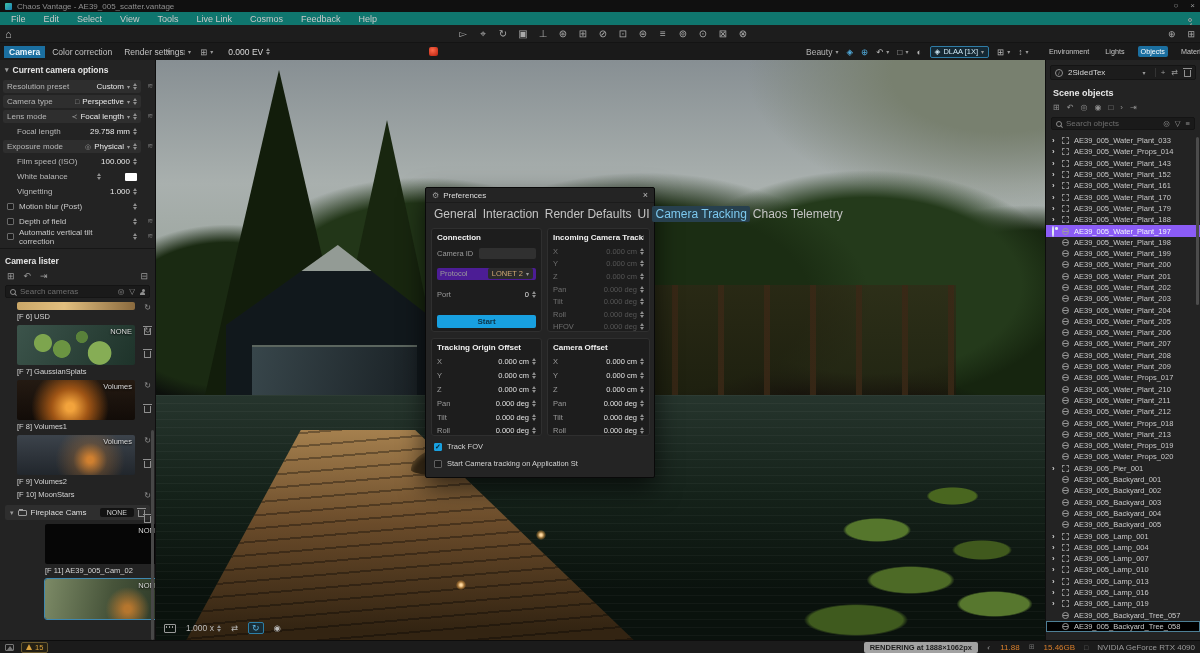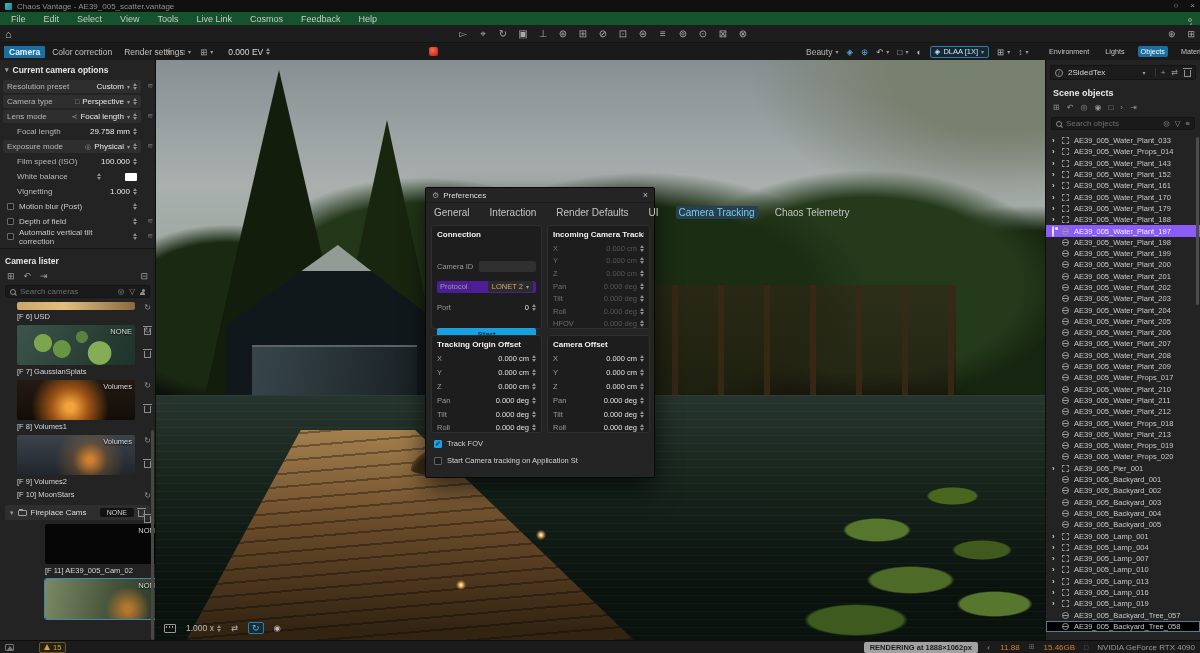--- a/index.html
+++ b/index.html
@@ -5,21 +5,21 @@
   html,body{margin:0;padding:0;background:#000}
   *{box-sizing:border-box}
   .app{position:relative;width:1200px;height:653px;background:#151515;font-family:"Liberation Sans",sans-serif;color:#ccc;overflow:hidden;user-select:none}
 
   
   .titlebar{height:12px;background:#101010;display:flex;align-items:center;gap:5px;padding:0 5px;font-size:8px;color:#8f8f8f}
   .logo{width:7px;height:7px;border-radius:1px;background:linear-gradient(135deg,#3ec1a7,#1a7fb5)}
   .tbar-right{margin-left:auto;display:flex;gap:12px;color:#9a9a9a;font-size:8px;line-height:8px}
 
   
-  .menubar{height:13px;background:#14532d;display:flex;align-items:center;padding:0 2px;font-size:9px;color:#c9c9c9}
+  .menubar{height:13px;background:#0f766e;display:flex;align-items:center;padding:0 2px;font-size:9px;color:#c9c9c9}
   .menu-item{padding:0 9px}
   .menubar-right{margin-left:auto;display:flex;gap:10px;padding-right:6px}
   .i-pin{width:4px;height:4px;border:1px solid #9a9a9a;border-radius:50%;position:relative;margin-top:2px}
   .i-pin::after{content:"";position:absolute;left:1px;top:4px;width:1px;height:4px;background:#9a9a9a;transform:rotate(35deg)}
 
   
   .toolbar{height:17px;background:#1d1d1d;border-top:1px solid #closed161616;position:relative;display:flex;align-items:center;padding:0 5px;color:#a9a9a9}
   .tb-icons{position:absolute;left:455px;display:flex;align-items:center;gap:4px;font-size:10px}
   .tb-icons .tbi{width:16px;text-align:center}
   .tb-right2{margin-left:auto;display:flex;gap:12px;font-size:9px}
@@ -116,21 +116,21 @@
   .i-eye{width:8px;height:5px;border:1px solid #e2ecf2;border-radius:50%;position:relative}
   .i-eye::after{content:"";position:absolute;left:2px;top:0.5px;width:2.5px;height:2.5px;border-radius:50%;background:#e2ecf2}
   .so-icon{width:7px;height:7px;margin-right:5px;flex:none}
   .so-row.group .so-icon{border:1px dashed #8f8f8f}
   .so-row.mesh .so-icon{border:1px solid #9a9a9a;border-radius:50%;background:linear-gradient(rgba(0,0,0,0) 44%,rgba(160,160,160,.9) 44% 58%,rgba(0,0,0,0) 58%)}
   .so-row.sel{background:#8b5cf6;color:#f1f7fb}
   .so-row.sel2{background:#000000;outline:1px solid #4e7f95;outline-offset:-1px}
   .so-scroll{position:absolute;right:1px;top:2px;width:3px;height:168px;background:#4c4c4c;border-radius:2px}
 
   
-  .statusbar{position:absolute;left:0;right:0;bottom:0;height:13px;background:#1b1b1b;border-top:1px solid #0d0d0d;display:flex;align-items:center;gap:25px;padding:0 5px;font-size:8px;color:#9a9a9a}
+  .statusbar{position:absolute;left:0;right:0;bottom:0;height:13px;background:#1b1b1b;border-top:1px solid #0d0d0d;display:flex;align-items:center;gap:7px;padding:0 5px;font-size:8px;color:#9a9a9a}
   .sb-img{width:9px;height:7px;border:1px solid #777;border-radius:1px;position:relative;overflow:hidden}
   .sb-img::after{content:"";position:absolute;left:1px;bottom:0;border-left:3px solid transparent;border-right:3px solid transparent;border-bottom:4px solid #777}
   .warn-badge{display:flex;align-items:center;gap:3px;border:1px solid #6b5a2e;background:#242014;border-radius:2px;padding:0 4px;height:11px;color:#d9a13c;font-size:7.5px}
   .warn-tri{width:0;height:0;border-left:3.5px solid transparent;border-right:3.5px solid transparent;border-bottom:6px solid #d9a13c}
   .sb-right{margin-left:auto;display:flex;align-items:center;gap:9px}
   .render-badge{background:#a2a2a2;color:#1d1d1d;border-radius:2px;padding:1px 6px;font-size:7.5px;font-weight:bold}
   .orange{color:#d97f2b}
   .sb-ic{color:#6f6f6f;font-size:7px}
 
   
@@ -166,41 +166,41 @@
   .lantern{position:absolute;width:10px;height:10px;border-radius:50%;background:radial-gradient(circle,#ffd9a0 15%,rgba(230,160,70,.55) 45%,rgba(0,0,0,0) 75%)}
   .vp-ctrl{position:absolute;left:8px;bottom:6px;display:flex;align-items:center;gap:10px;font-size:8.5px;color:#bcbcbc;z-index:5}
   .vp-film{width:12px;height:9px;border:1px solid #9a9a9a;border-radius:1px;position:relative}
   .vp-film::after{content:"";position:absolute;left:1px;top:1px;right:1px;height:2px;background:repeating-linear-gradient(90deg,#9a9a9a 0 1px,rgba(0,0,0,0) 1px 3px)}
   .orbit-btn{border:1px solid #2d7fa6;background:rgba(18,48,66,.75);color:#5db7e8;border-radius:2px;padding:0 3px;font-size:9px}
 
   
   .dialog{position:absolute;left:425px;top:187px;width:230px;height:291px;background:#242424;border:1px solid #090909;box-shadow:0 10px 26px rgba(0,0,0,.65);z-index:50;border-radius:2px;font-size:7.5px}
   .dlg-title{height:15px;display:flex;align-items:center;gap:4px;padding:0 6px;color:#dedede;font-size:8px;border-bottom:1px solid #1b1b1b}
   .dlg-close{margin-left:auto;color:#bdbdbd;font-size:9px}
-  .dlg-tabs{display:flex;gap:14px;padding:3px 5px 2px;font-size:10px;color:#c4c4c4;white-space:nowrap}
+  .dlg-tabs{display:flex;gap:0;padding:3px 5px 2px;font-size:12px;color:#c4c4c4;white-space:nowrap}
   .dlg-tab{padding:1px 3px;border-radius:2px}
   .dlg-tab.active{background:#27404e;color:#7cc8ee}
   .dlg-body{position:relative;height:252px}
   .panel{position:absolute;background:#1d1d1d;border:1px solid #2f2f2f;border-radius:3px;padding:4px 5px}
   .panel h4{margin:0 0 3px;font-size:8px;color:#f0f0f0;white-space:nowrap;overflow:hidden}
   #p-conn{left:5px;top:4px;width:111px;height:104px}
   #p-in{left:121px;top:4px;width:103px;height:104px}
   #p-org{left:5px;top:114px;width:111px;height:98px}
   #p-cam{left:121px;top:114px;width:103px;height:98px}
   .f-col{display:flex;flex-direction:column}
   .f-row{display:flex;align-items:center;height:12.6px;gap:3px}
   .f-row.tall{height:13.8px}
   .f-label{color:#9a9a9a}
   .f-val{margin-left:auto;color:#e0e0e0;display:flex;align-items:center;gap:3px;white-space:nowrap}
   .f-row.dis .f-label{color:#6f6f6f}
   .f-row.dis .f-val{color:#565656}
   .f-input{height:11px;background:#303030;border-radius:2px;flex:1;margin-left:3px}
   .f-dd{margin-left:auto;background:#2b2b2b;border-radius:2px;padding:1px 4px;color:#cfa872;display:flex;gap:3px;align-items:center}
   .f-dd .car{color:#9a9a9a;font-size:6px}
-  .conn-body{display:flex;flex-direction:column;gap:8px;margin-top:21px}
+  .conn-body{display:flex;flex-direction:column;gap:8px;margin-top:5px}
   .start-btn{margin-top:6px;height:13px;background:#18a0e0;border-radius:2px;display:flex;align-items:center;justify-content:center;color:#0d3346;font-weight:bold;font-size:8px}
   .dlg-checks{position:absolute;left:8px;top:218px;display:flex;flex-direction:column;gap:8px}
   .dlg-check{display:flex;align-items:center;gap:5px;color:#d2d2d2;white-space:nowrap}
   .cbx{width:8px;height:8px;border:1px solid #5f5f5f;border-radius:1px;background:#1b1b1b;flex:none;display:flex;align-items:center;justify-content:center;font-size:7px;line-height:7px}
   .cbx.on{background:#18a0e0;border-color:#18a0e0;color:#07212e;font-weight:bold}
 </style>
 </head>
 <body>
 
 <div class="app">

